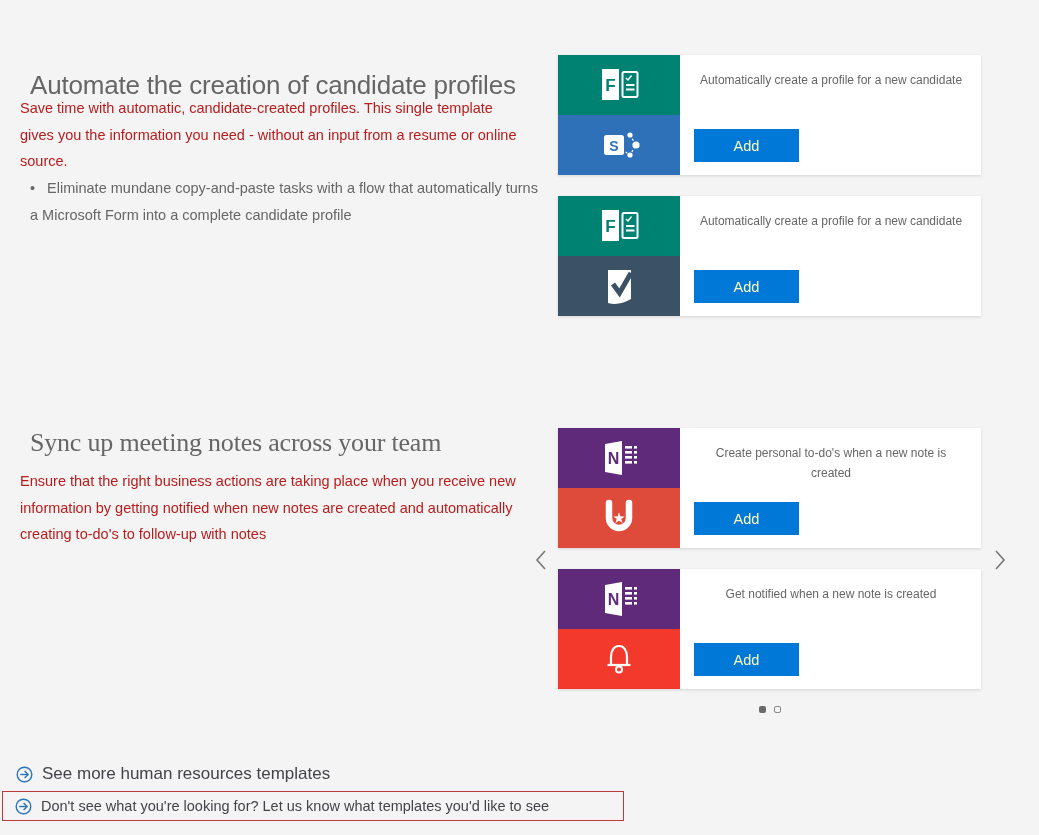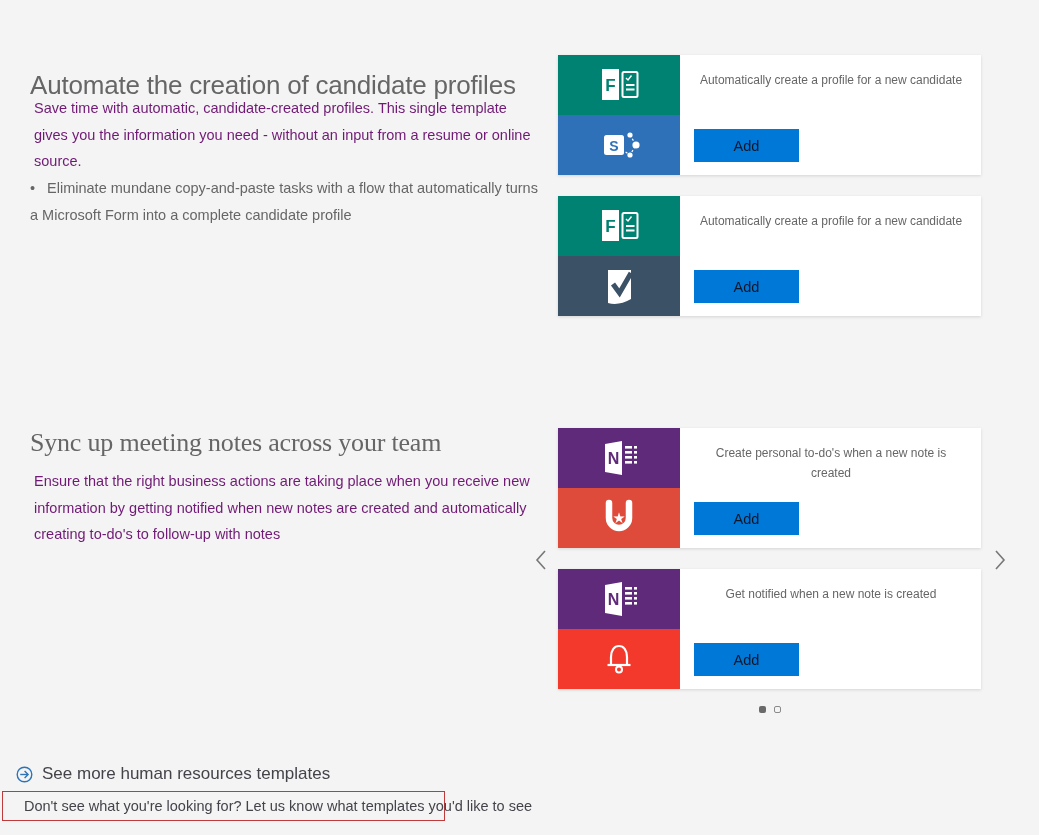--- a/index.html
+++ b/index.html
@@ -8,22 +8,22 @@
     position:relative; width:1039px; height:835px; overflow:hidden;
     background:#f4f4f4;
     font-family:"Liberation Sans","DejaVu Sans",sans-serif;
     color:#666;
   }
   .section-heading {
     position:absolute; left:30px; white-space:nowrap;
     font-size:26px; font-weight:300; color:#666; letter-spacing:-0.2px;
   }
   .section-desc {
-    position:absolute; left:34px; width:510px;
-    font-size:14.5px; line-height:26.5px; color:#701a75;
+    position:absolute; left:20px; width:510px;
+    font-size:14.5px; line-height:26.5px; color:#b91c1c;
   }
   .bullet-list { position:absolute; left:30px; width:510px; list-style:none; }
   .bullet-list li {
     font-size:14.5px; line-height:26.5px; color:#666;
   }
   .bullet-list li::before { content:"\2022"; margin-right:12px; color:#666; }
 
   .card {
     position:absolute; left:558px; width:423px; height:120px;
     background:#fff; box-shadow:0 1px 3px rgba(0,0,0,0.13); cursor:pointer;
@@ -37,40 +37,40 @@
   .tile-onenote     { background:#5f2a7a; }
   .tile-wunderlist  { background:#df4b3a; }
   .tile-bell        { background:#f3392c; }
 
   .card-title {
     position:absolute; left:137px; right:14px; top:15px;
     font-size:12px; line-height:20px; color:#666;text-align:center;
   }
   .add-btn {
     position:absolute; left:136px; top:74px; width:105px; height:33px;
-    background:#0078d7; color:#0f172a; border:none; font-size:14.5px;
+    background:#0078d7; color:#fef9c3; border:none; font-size:14.5px;
     font-family:inherit; cursor:pointer;
   }
 
   .carousel-arrow {
     position:absolute; width:24px; height:30px; cursor:pointer;
     display:flex; align-items:center; justify-content:center; background:transparent; border:none;
   }
   .dots { position:absolute; left:558px; width:423px; top:706px;
     display:flex; justify-content:center; gap:8px; }
   .dot { width:7px; height:7px; border-radius:2px; cursor:pointer; }
   .dot-active { background:#6a6a6a; }
   .dot-inactive { background:transparent; border:1.5px solid #8a8a8a; }
 
   .footer-link {
     position:absolute; display:flex; align-items:center; gap:9px; cursor:pointer;
   }
   .footer-link .lbl { font-size:17px; color:#43434a; }
   .highlight-box {
-    position:absolute; left:2px; top:791px; width:443px; height:30px;
+    position:absolute; left:2px; top:791px; width:622px; height:30px;
     border:1.6px solid #bf3b3b; display:flex; align-items:center; gap:9px;
     padding-left:12px; cursor:pointer;
   }
   .highlight-box .lbl { font-size:14.5px; color:#43434a; white-space:nowrap; }
   svg text { font-family:"Liberation Sans","DejaVu Sans",sans-serif; }
 </style>
 </head>
 <body>
 
 <div class="page">

